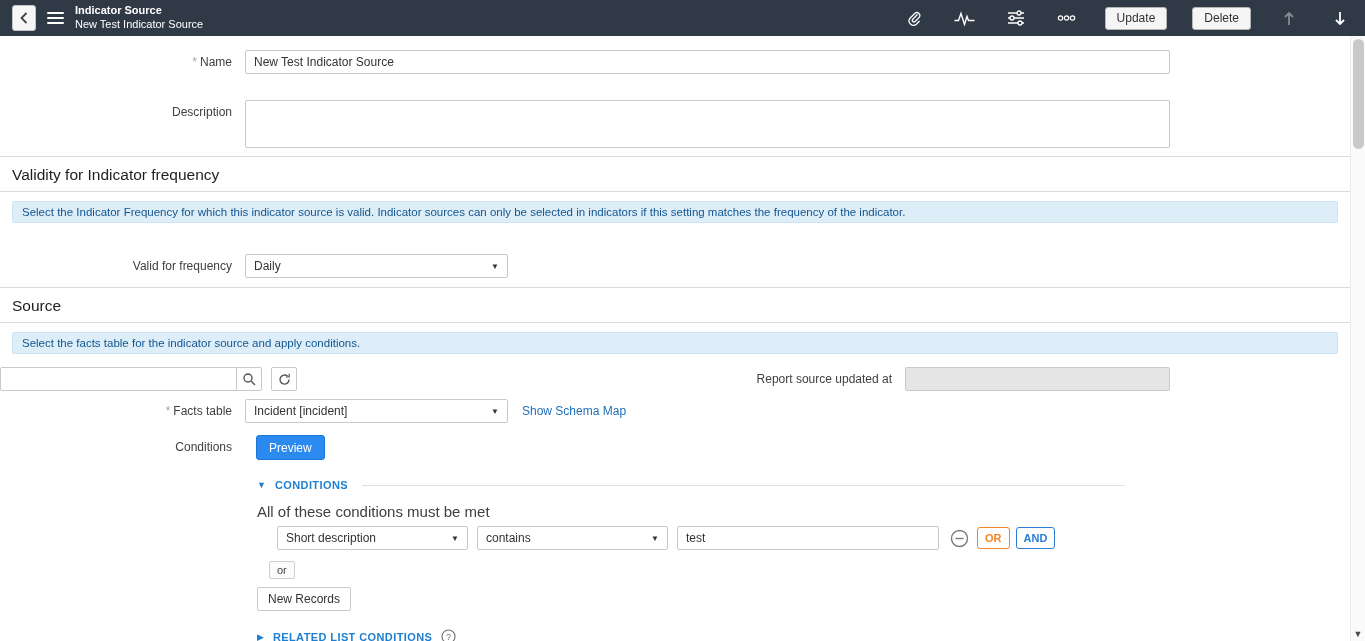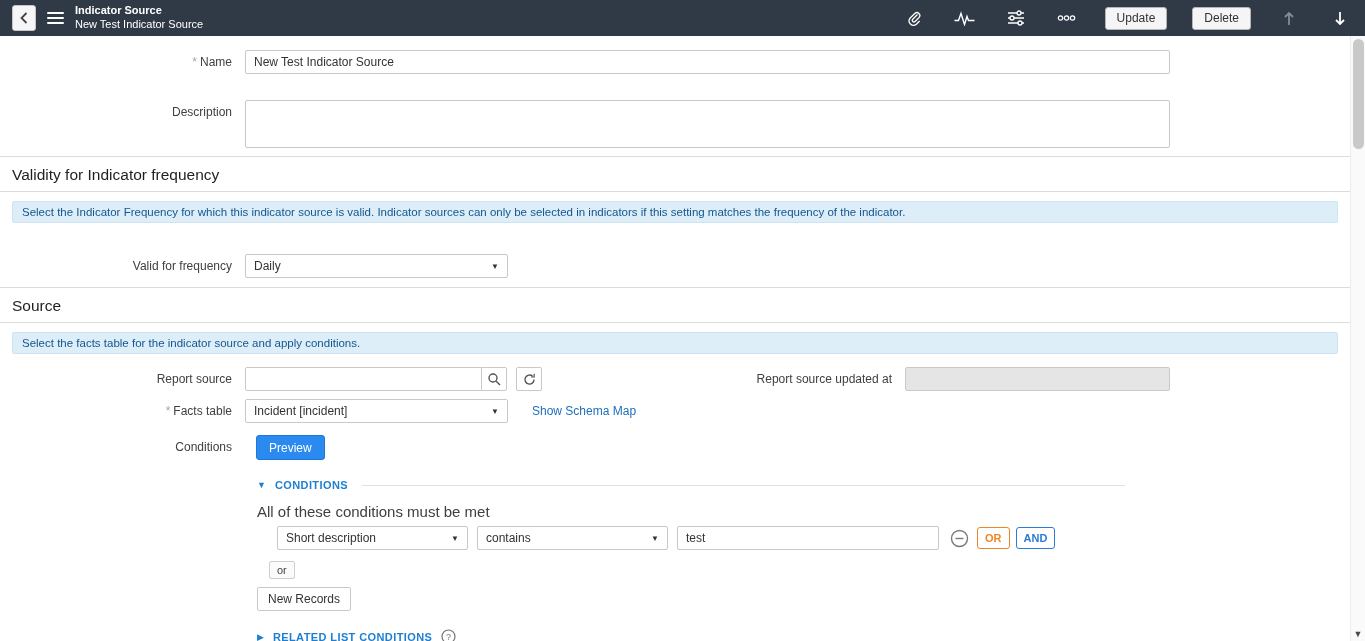--- a/index.html
+++ b/index.html
@@ -65,21 +65,21 @@
   .sq-btn {
     width:26px; height:24px; border:1px solid #c9c9c9; background:#fff;
     display:flex; align-items:center; justify-content:center; cursor:pointer;
   }
   .search-btn { margin-left:-1px; border-radius:0 2px 2px 0; }
   .refresh-btn { margin-left:9px; border-radius:2px; }
   .report-input { width:237px; border-radius:2px 0 0 2px; }
   .rgroup { margin-left:auto; display:flex; align-items:center; }
   .rlabel { font-size:12px; color:#404040; padding-right:13px; }
   .ro-input { width:265px; height:24px; background:#e5e5e5; border:1px solid #c9c9c9; border-radius:2px; }
-  .link { font-size:12px; color:#1d6fba; margin-left:24px; text-decoration:none; line-height:24px; cursor:pointer; }
+  .link { font-size:12px; color:#1d6fba; margin-left:14px; text-decoration:none; line-height:24px; cursor:pointer; }
   
   .cond-col { flex:1; }
   .preview {
     margin-left:11px; height:25px; padding:0 12px; background:#2a8af0; border:1px solid #1d78d9;
     color:#fff; font-size:12px; border-radius:3px; font-family:inherit; cursor:pointer;
   }
   .cond-header { display:flex; align-items:center; margin:19px 0 0 12px; }
   .tri { color:#1e7fd2; font-size:9px; margin-right:9px; cursor:pointer; }
   .cond-title { color:#1e7fd2; font-size:11px; font-weight:700; letter-spacing:.4px; cursor:pointer; }
   .hline { flex:1; border-top:1px solid #e0e0e0; margin-left:14px; margin-right:225px; }
@@ -200,21 +200,20 @@
     </div>
   </div>
 
   <div class="divider" style="margin-top:9px;"></div>
 
   <h2 class="section-title">Source</h2>
   <div class="divider" style="margin-top:6px;"></div>
   <div class="info">Select the facts table for the indicator source and apply conditions.</div>
 
   <div class="frow" style="margin-top:13px;">
-    <div class="lbl">Report source</div>
     <input class="ti report-input" type="text" value="" style="">
     <button class="sq-btn search-btn">
       <svg width="14" height="14" viewBox="0 0 14 14">
         <circle cx="6" cy="6" r="4" fill="none" stroke="#555" stroke-width="1.4"></circle>
         <line x1="9.2" y1="9.2" x2="13" y2="13" stroke="#555" stroke-width="1.4"></line>
       </svg>
     </button>
     <button class="sq-btn refresh-btn">
       <svg width="13" height="13" viewBox="0 0 13 13" fill="none" stroke="#555" stroke-width="1.4">
         <path d="M11 6.5 a4.5 4.5 0 1 1 -1.4 -3.2"></path>

